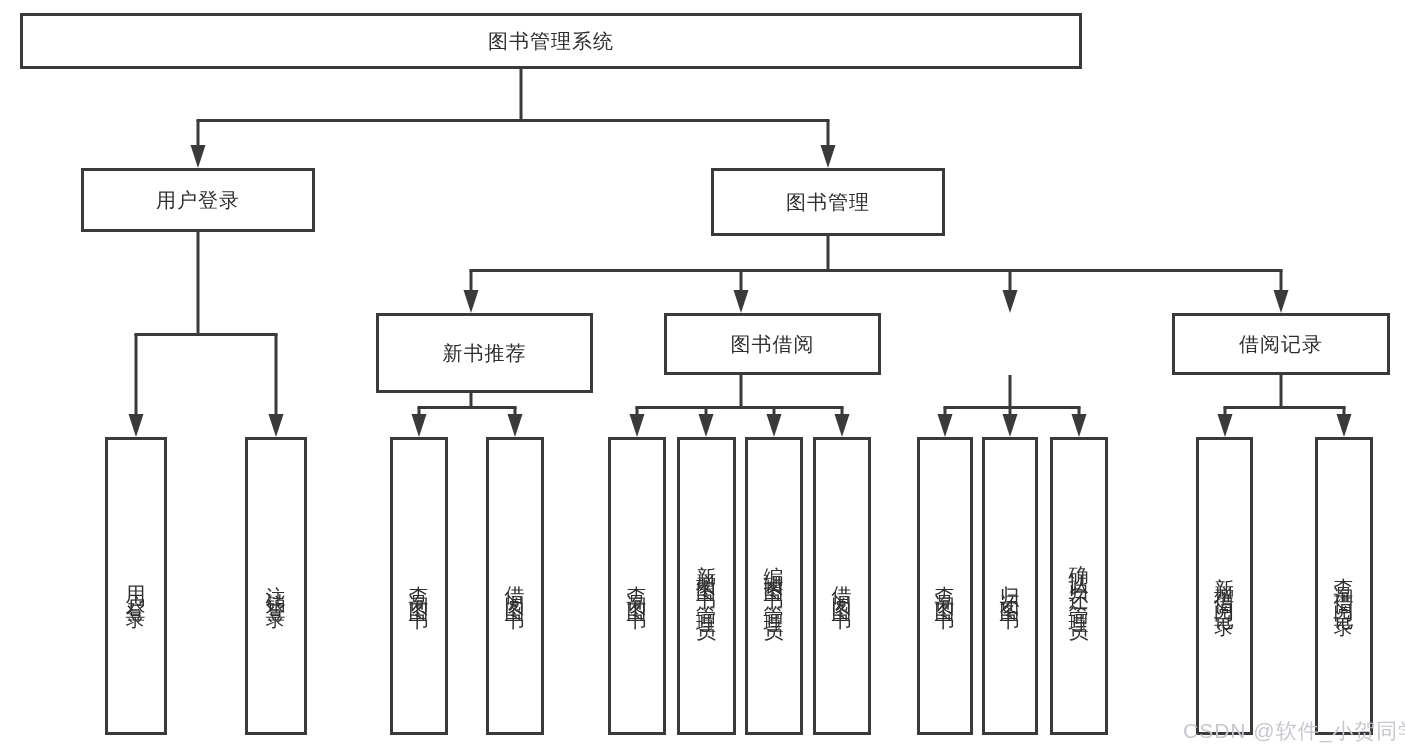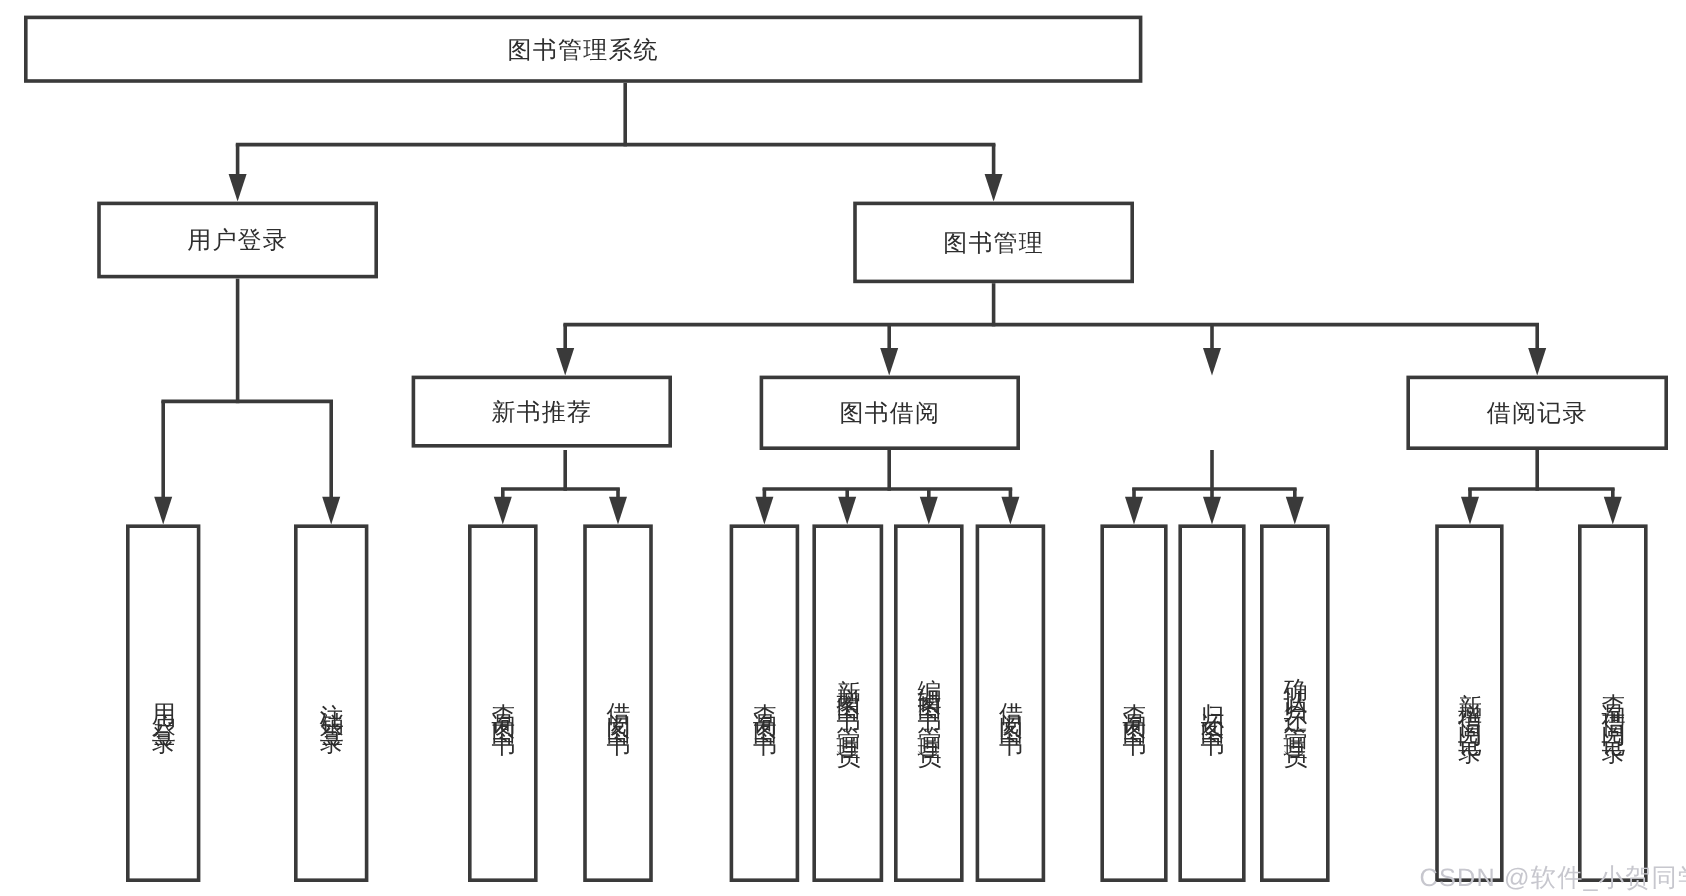--- a/index.html
+++ b/index.html
@@ -119,27 +119,27 @@
 
       <polygon points="937.5,414 952.5,414 945,437"></polygon>
       <polygon points="1002.5,414 1017.5,414 1010,437"></polygon>
       <polygon points="1071.5,414 1086.5,414 1079,437"></polygon>
 
       <polygon points="1217.5,414 1232.5,414 1225,437"></polygon>
       <polygon points="1336.5,414 1351.5,414 1344,437"></polygon>
     </g>
   </svg>
 
-  <div class="node" style="left:20px; top:13px; width:932px; height:56px;">图书管理系统</div>
+  <div class="node" style="left:20px; top:13px; width:1062px; height:56px;">图书管理系统</div>
 
   <div class="node" style="left:81px; top:168px; width:234px; height:64px;">用户登录</div>
   <div class="node" style="left:711px; top:168px; width:234px; height:68px;">图书管理</div>
 
-  <div class="node" style="left:343px; top:313px; width:217px; height:60px;text-align:right;">新书推荐</div>
-  <div class="node" style="left:633px; top:313px; width:217px; height:62px;">图书借阅</div>
+  <div class="node" style="left:376px; top:313px; width:217px; height:80px;text-align:right;">新书推荐</div>
+  <div class="node" style="left:664px; top:313px; width:217px; height:62px;">图书借阅</div>
   <div class="node" style="left:1172px; top:313px; width:218px; height:62px;">借阅记录</div>
 
   <div class="node vnode" style="left:105px; top:437px; width:62px; height:298px;">用户登录</div>
   <div class="node vnode" style="left:245px; top:437px; width:62px; height:298px;">注销登录</div>
 
   <div class="node vnode" style="left:390px; top:437px; width:58px; height:298px;">查询图书</div>
   <div class="node vnode" style="left:486px; top:437px; width:58px; height:298px;">借阅图书</div>
 
   <div class="node vnode" style="left:608px; top:437px; width:58px; height:298px;">查询图书</div>
   <div class="node vnode" style="left:677px; top:437px; width:59px; height:298px;">新增图书（管理员）</div>

